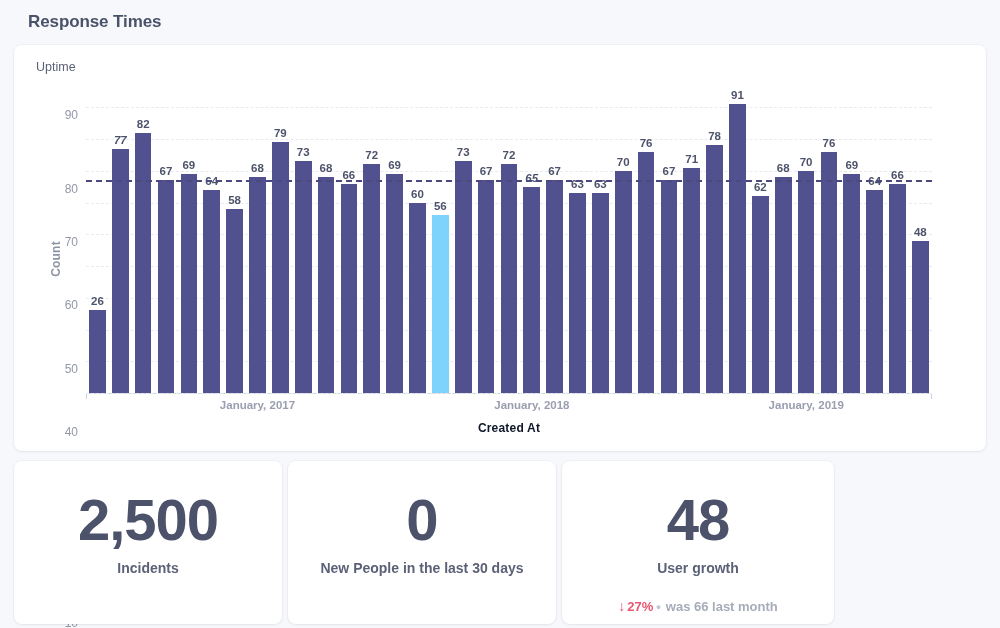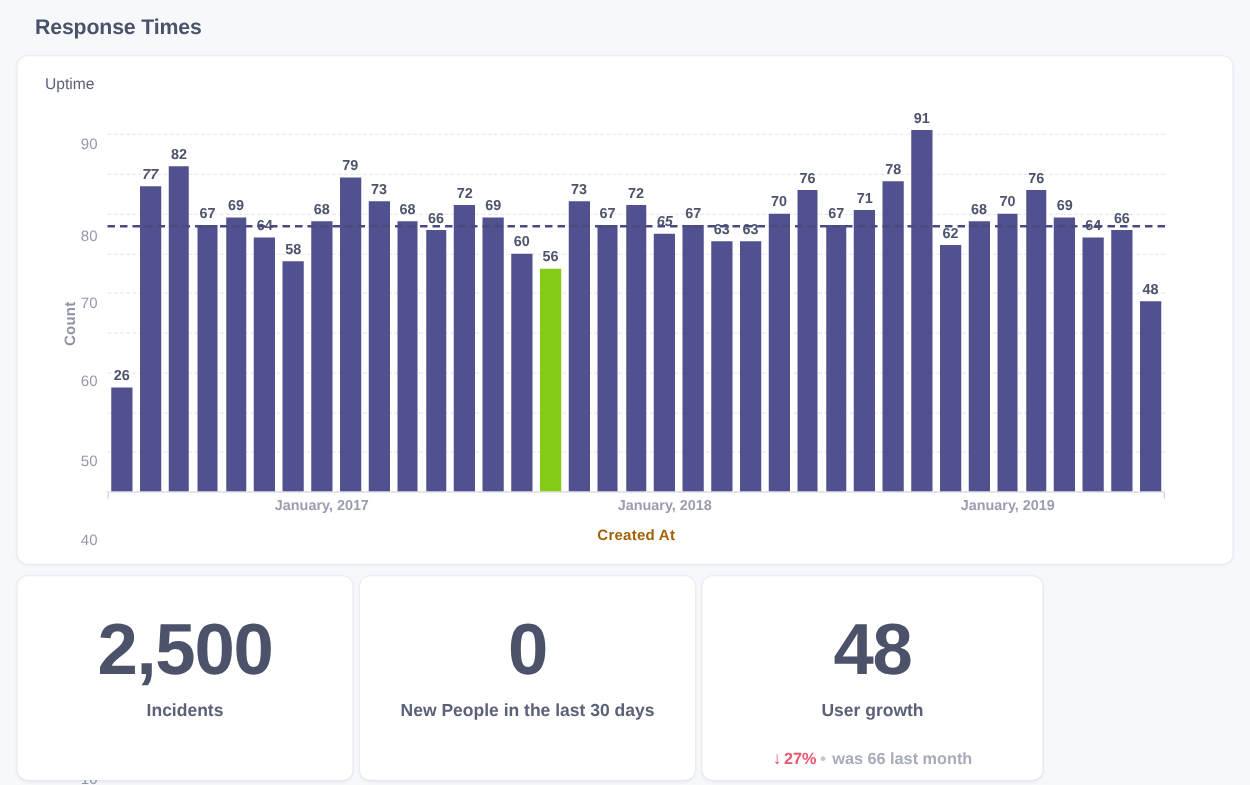--- a/index.html
+++ b/index.html
@@ -184,21 +184,21 @@
   }
 
   .x-axis-title {
     position: absolute;
     left: 62px;
     right: 38px;
     top: 340px;
     text-align: center;
     font-size: 12px;
     font-weight: bold;
-    color: #a16207;
+    color: #0f172a;
     letter-spacing: 0.2px;
   }
 
   
   .stats-row {
     display: flex;
     gap: 6px;
     margin-top: 10px;
     height: 163px;
   }
@@ -335,21 +335,21 @@
               <div class="bar" title="69" style="height: 219px; background: rgb(81, 81, 143);">
                 <span class="bar-label">69</span>
               </div>
             </div>
             <div class="bar-slot">
               <div class="bar" title="60" style="height: 190.435px; background: rgb(81, 81, 143);">
                 <span class="bar-label">60</span>
               </div>
             </div>
             <div class="bar-slot">
-              <div class="bar" title="56" style="height: 177.739px; background: #84cc16;">
+              <div class="bar" title="56" style="height: 177.739px; background: #7dd3fc;">
                 <span class="bar-label">56</span>
               </div>
             </div>
             <div class="bar-slot">
               <div class="bar" title="73" style="height: 231.696px; background: rgb(81, 81, 143);">
                 <span class="bar-label">73</span>
               </div>
             </div>
             <div class="bar-slot">
               <div class="bar" title="67" style="height: 212.652px; background: rgb(81, 81, 143);">

